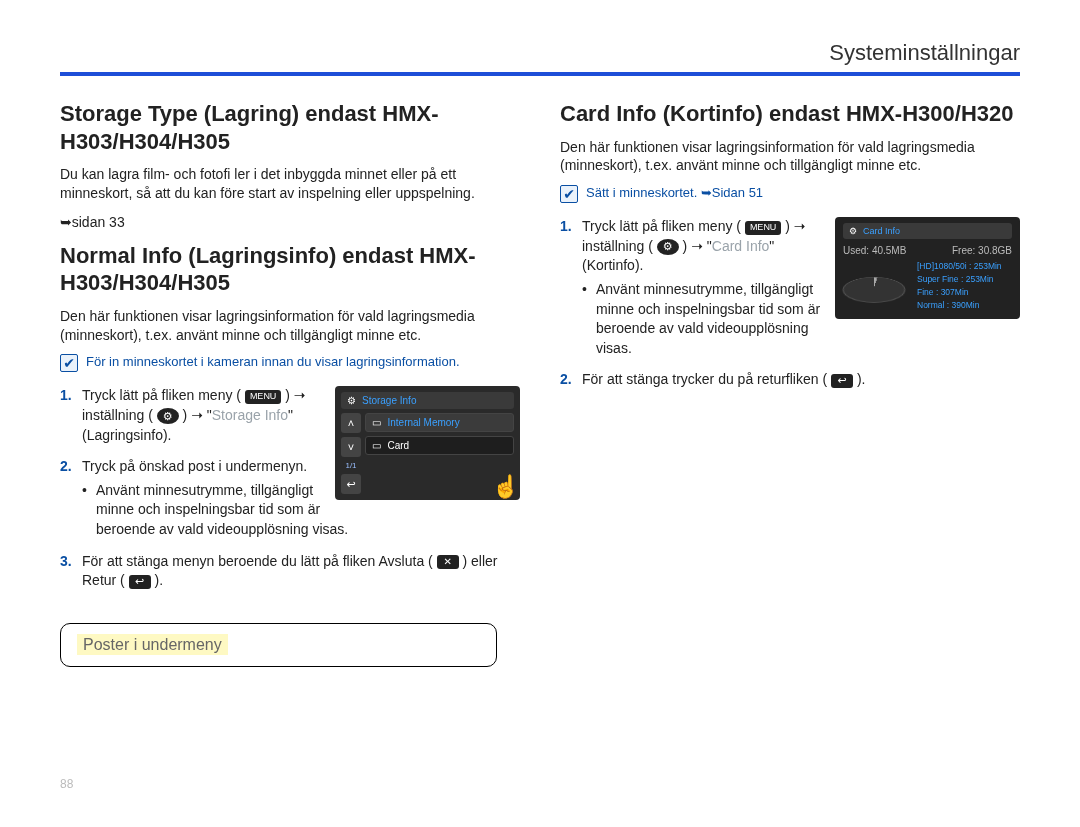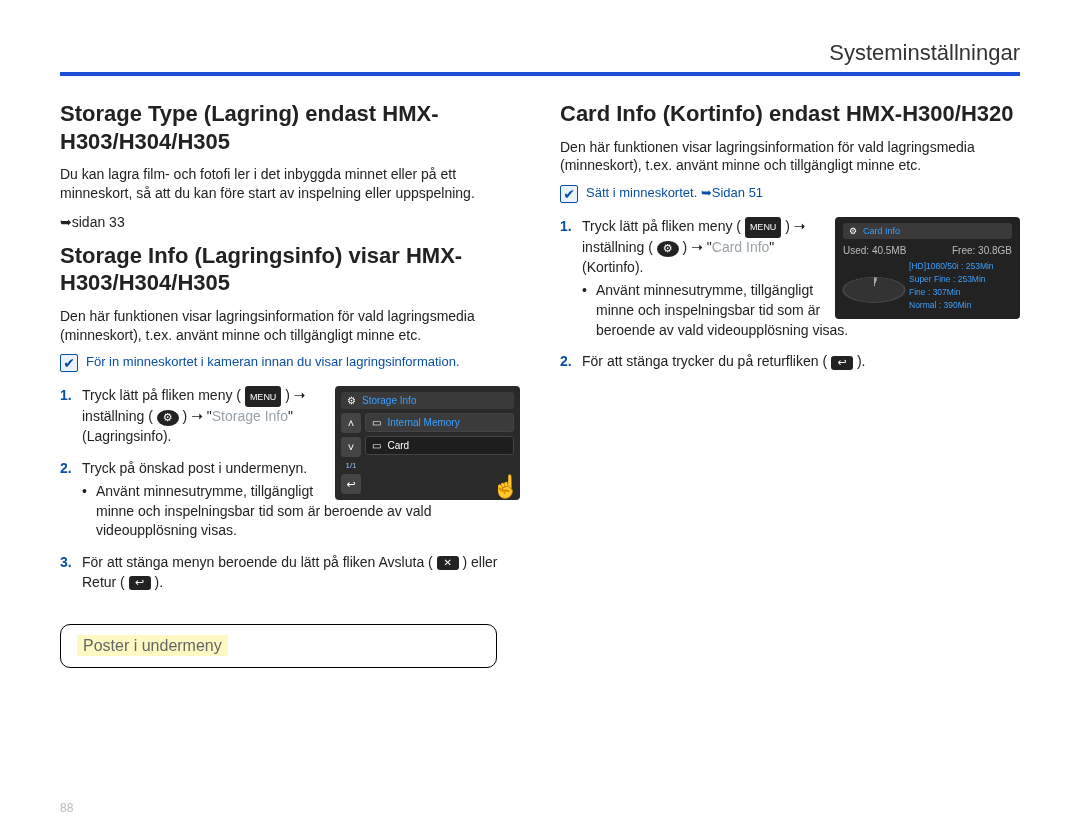--- a/index.html
+++ b/index.html
@@ -58,21 +58,21 @@
     color:#0a4fa3; font-weight:bold;
   }
   .muted { color:#9aa3aa; }
   .bullet { list-style: none; padding:0; margin:4px 0 0 0; }
   .bullet li { position:relative; padding-left:14px; font-size:14px; line-height:1.4; }
   .bullet li::before { content:"•"; position:absolute; left:0; top:0; }
   .inline-icon {
     display:inline-flex; align-items:center; justify-content:center;
     background:#222; color:#fff; font-size:9px;
     border-radius:3px; padding:1px 5px; vertical-align:middle;
-    min-width:22px; height:21px;
+    min-width:22px; height:14px;
   }
   .inline-icon.gear { border-radius:50%; width:16px; height:16px; font-size:11px; padding:0;}
   .inline-icon.x { width:16px; height:14px; font-size:10px; padding:0;}
   .inline-icon.ret { width:22px; height:14px; font-size:11px; padding:0;}
 
   
   .screen-storage {
     float: right;
     width: 185px;
     margin-left: 10px;
@@ -116,21 +116,21 @@
     padding:6px 8px 8px 8px;
     color:#fff;
     font-size:9px;
   }
   .screen-card .titlebar {
     display:flex; align-items:center; gap:6px;
     background:#3a3a3a; padding:3px 6px; border-radius:3px;
     margin-bottom:6px;
   }
   .screen-card .statsrow { display:flex; justify-content:space-between; font-size:10px; color:#bbb; margin-bottom:4px; }
-  .screen-card .piewrap { display:flex; gap:4px; }
+  .screen-card .piewrap { display:flex; gap:12px; }
   .screen-card .pie {
     width:62px; height:44px; border-radius:50%;
     background: conic-gradient(#aaa 0deg 10deg, #333 10deg 360deg);
     border:1px solid #555;
     transform: perspective(120px) rotateX(55deg);
     margin-top:6px;
   }
   .screen-card .legend { font-size:8.5px; color:#3aa0ff; line-height:1.5; }
   .screen-card .legend .val { color:#3aa0ff; }
 
@@ -140,40 +140,40 @@
     border:1px solid #000;
     border-radius:10px;
     padding:12px 16px;
     width: 95%;
   }
   .submenu-box .label {
     background:#fef9c3; color:#666; padding:2px 6px;
     font-size:16px;
   }
   .pagenum {
-    position:absolute; left:60px; bottom:12px; color:#bbb; font-size:12px;
+    position:absolute; left:60px; bottom:36px; color:#bbb; font-size:12px;
   }
   .step-with-screen { overflow:hidden; }
 </style>
 </head>
 <body>
 
 <div class="page-header">
   <span>Systeminställningar</span>
 </div>
 
 <div class="columns">
 
   <div class="col">
 
     <h2 class="section-title">Storage Type (Lagring) endast HMX-H303/H304/H305</h2>
     <p>Du kan lagra film- och fotofi ler i det inbyggda minnet eller på ett minneskort, så att du kan före start av inspelning eller uppspelning.</p>
     <p class="pageref">➥sidan 33</p>
 
-    <h2 class="section-title">Storage Info (Lagringsinfo) visar HMX-H303/H304/H305</h2>
+    <h2 class="section-title">Normal Info (Lagringsinfo) endast HMX-H303/H304/H305</h2>
     <p>Den här funktionen visar lagringsinformation för vald lagringsmedia (minneskort), t.ex. använt minne och tillgängligt minne etc.</p>
 
     <div class="notebox">
       <span class="icon">✔</span>
       <span class="text">För in minneskortet i kameran innan du visar lagringsinformation.</span>
     </div>
 
     <div class="step-with-screen">
 
       <div class="screen-storage">

